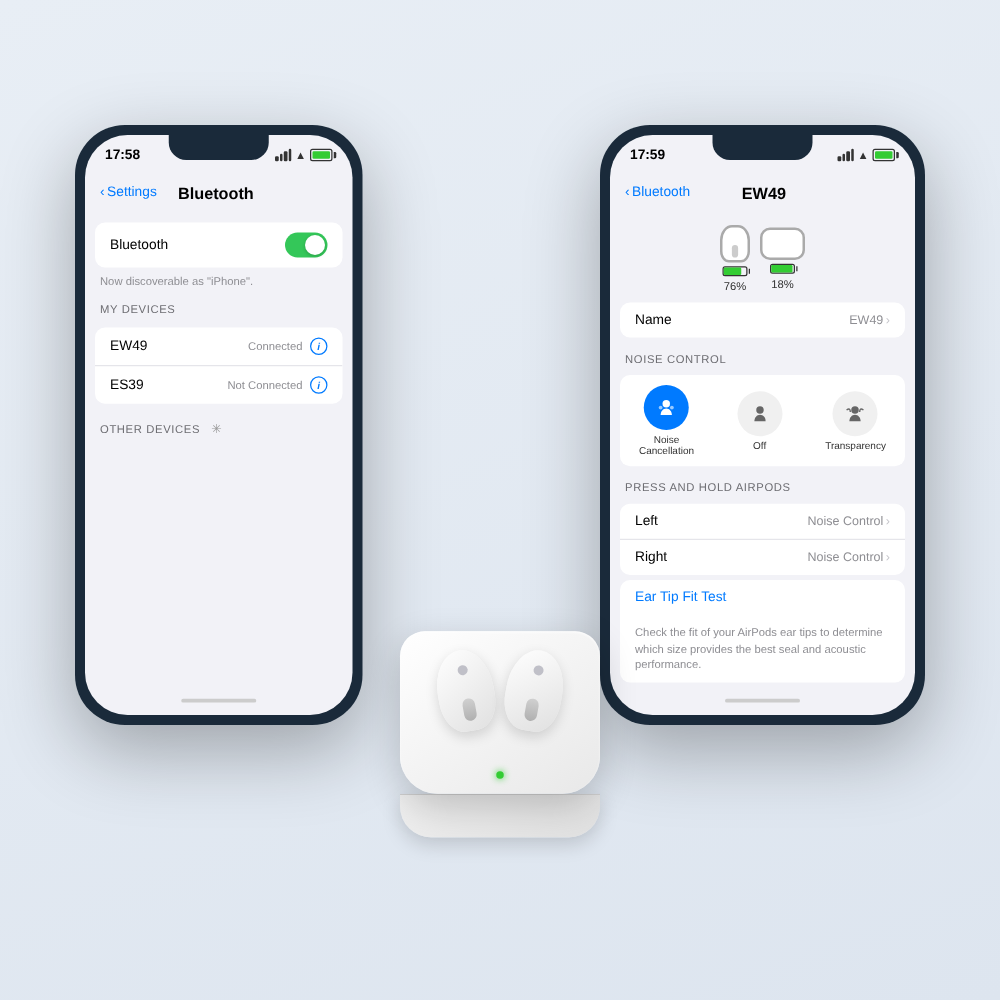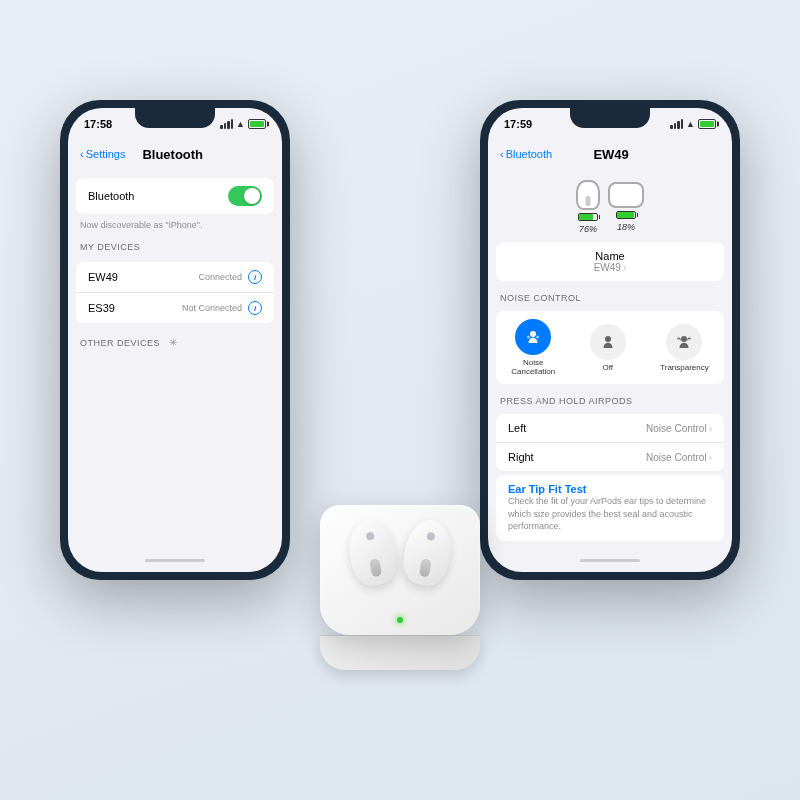--- a/index.html
+++ b/index.html
@@ -232,33 +232,32 @@
       transform: translateY(-50%);
       width: 1.5px; height: 4px;
       background: #333;
     }
     .battery-bar-fill {
       height: 100%;
       background: #33cc33;
       border-radius: 1px;
     }
 
-    .battery-pct { font-size: 9px; color: #333; font-style: italic; }
+    .battery-pct { font-size: 9px; color: #333; }
 
     
     .name-row {
       display: flex;
       justify-content: space-between;
       align-items: center;
       padding: 8px 12px;
       background: white;
       margin: 4px 8px;
       border-radius: 8px;
       font-size: 11px;
-      flex-direction: column;
     }
     .name-value { color: #8e8e93; font-size: 10px; }
     .chevron { color: #c7c7cc; font-size: 10px; }
 
     
     .noise-control {
       background: white;
       border-radius: 8px;
       margin: 4px 8px;
       padding: 8px;
@@ -319,22 +318,22 @@
     .ear-tip-section {
       background: white;
       border-radius: 8px;
       margin: 4px 8px;
       padding: 8px 12px;
     }
 
     .ear-tip-title {
       color: #007AFF;
       font-size: 11px;
-      font-weight: 700;
-      margin-bottom: 0;
+      font-weight: 400;
+      margin-bottom: 16px;
     }
 
     .ear-tip-desc {
       color: #8e8e93;
       font-size: 9px;
       line-height: 1.4;
     }
 
     
     .airpods-case {

